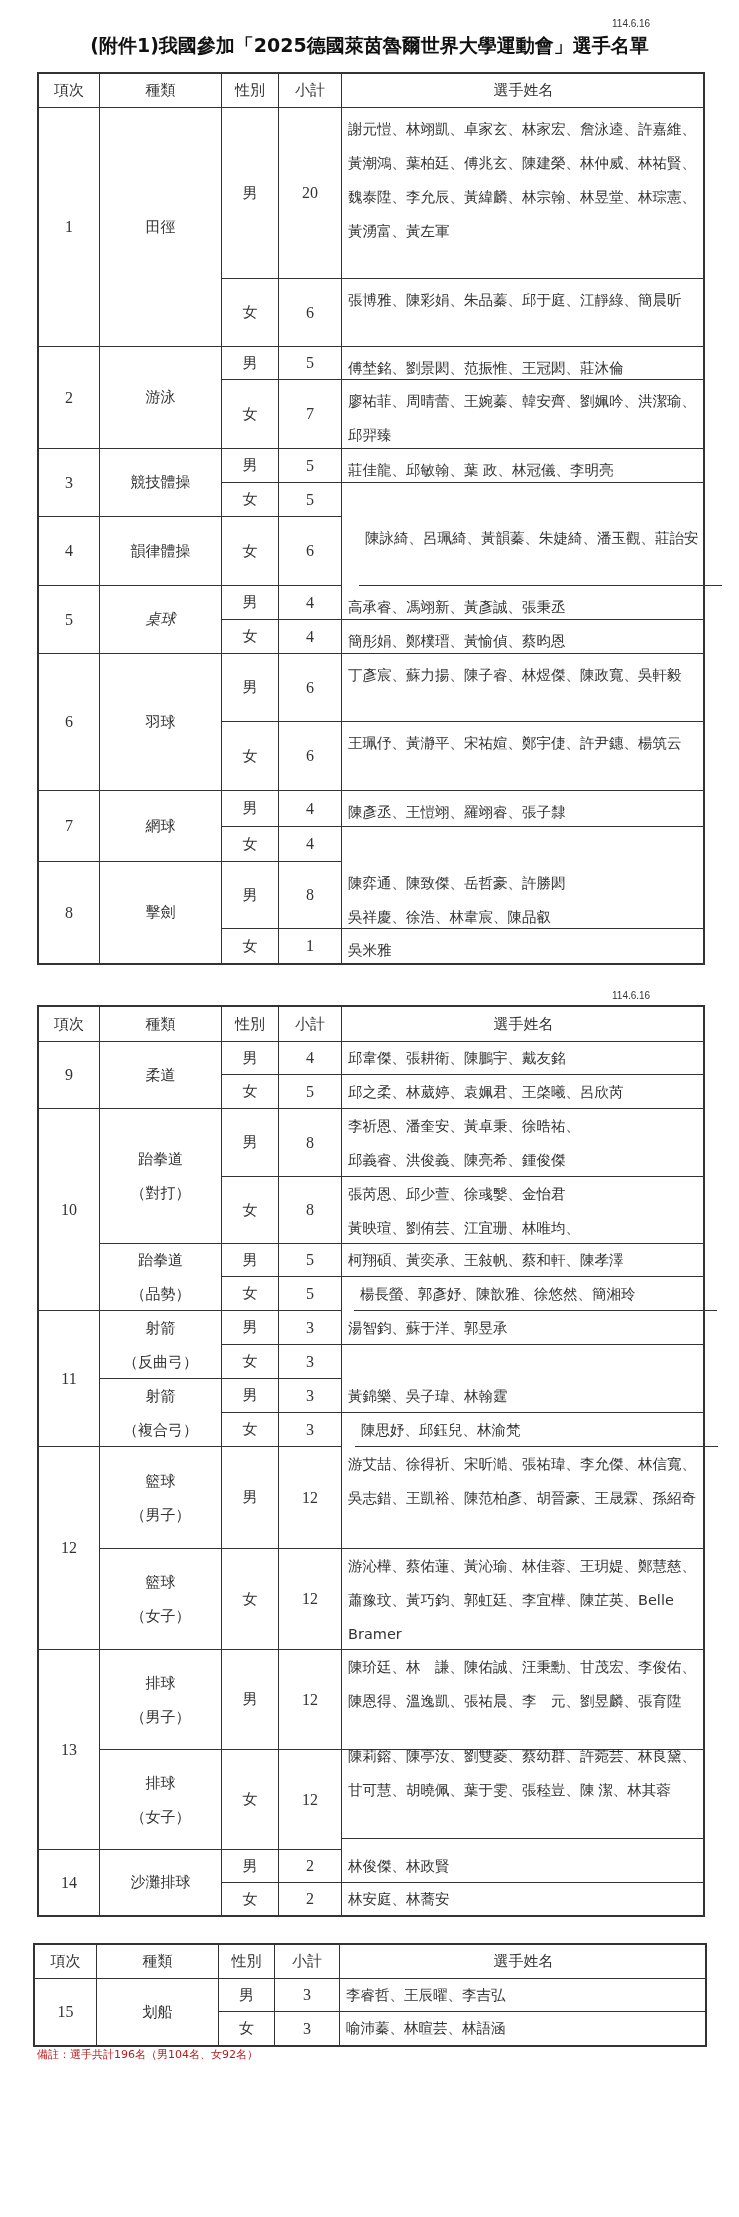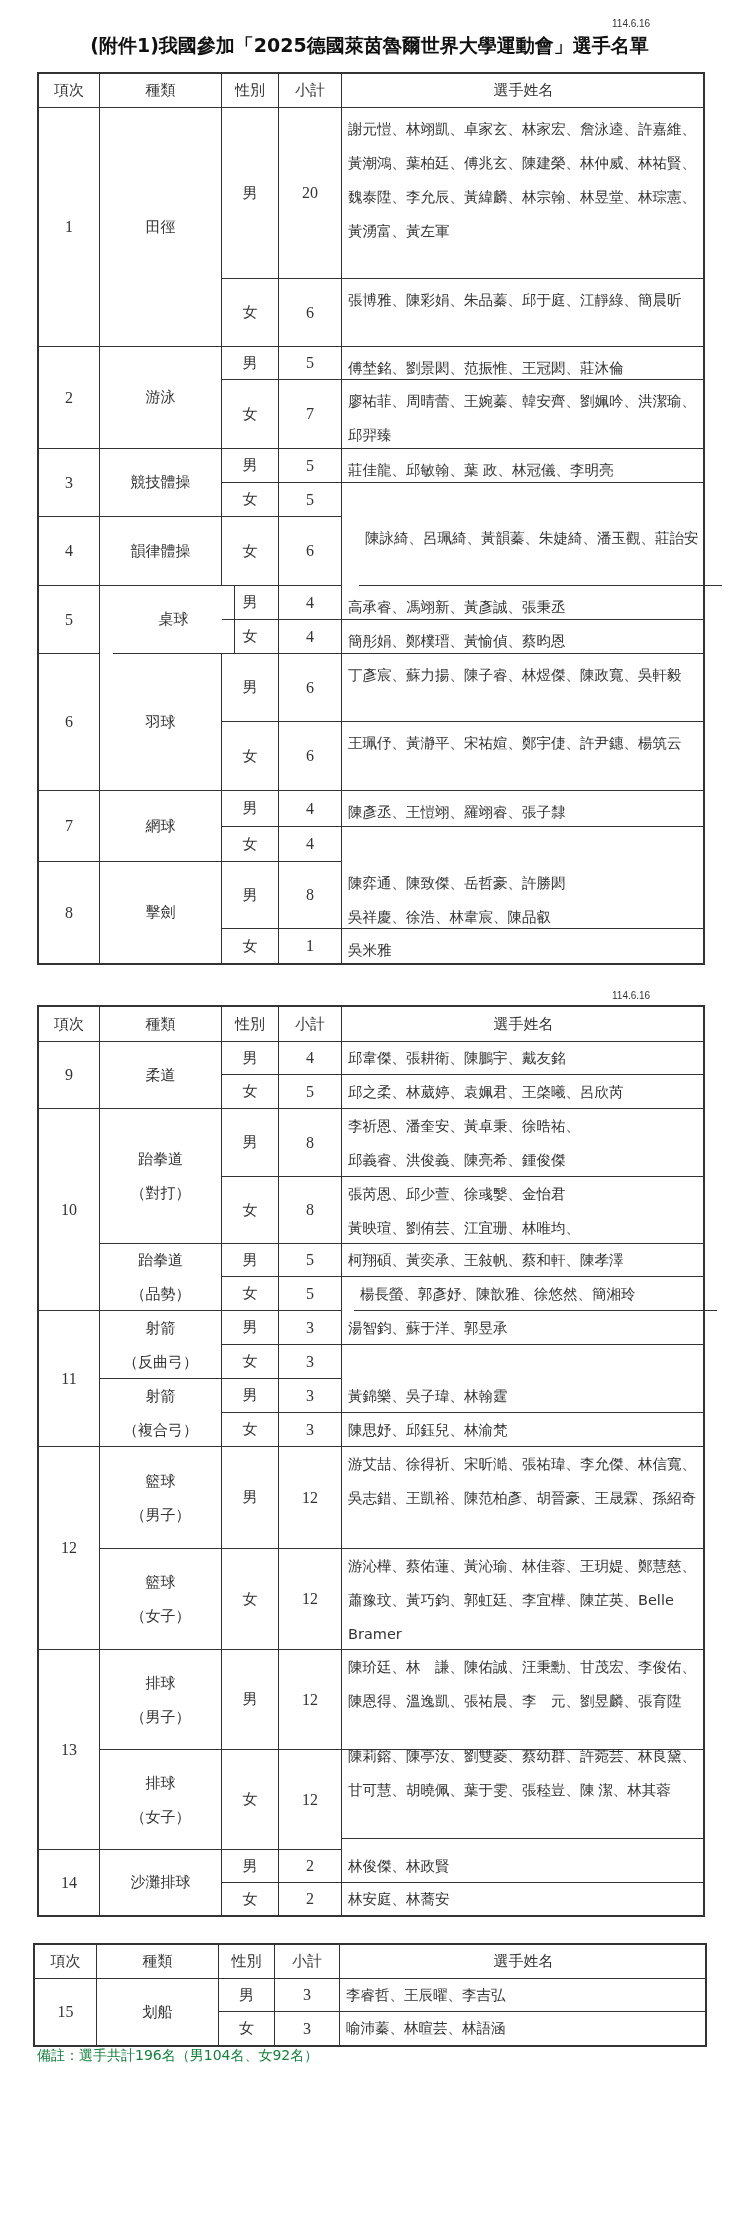--- a/index.html
+++ b/index.html
@@ -11,21 +11,21 @@
            font-family:"DejaVu Sans", sans-serif; }
   .tbl { position:absolute; left:37px; width:668px; border:2px solid #333; box-sizing:border-box; }
   .cell { position:absolute; box-sizing:border-box; border-right:1.5px solid #333; border-bottom:1.5px solid #333;
           display:flex; align-items:center; justify-content:center; text-align:center;
           font-size:15px; color:#333; }
   .cell.last { border-right:none; }
   .cell.names { justify-content:flex-start; align-items:flex-start; text-align:left;
                 padding:4px 6px 0 6px; font-size:14.5px; line-height:34px; color:#333; }
   .cell.num { font-family:"Liberation Serif", serif; font-size:16px; }
   .cell.cat { flex-direction:column; line-height:34px; }
-  .note { position:absolute; left:37px; top:2047px; font-size:14px; color:#15803d; }
+  .note { position:absolute; left:37px; top:2047px; font-size:11px; color:#b91c1c; }
 </style>
 </head>
 <body>
 
 <div class="date" style="left:612px; top:18px;">114.6.16</div>
 <div class="title">(附件1)我國參加「2025德國萊茵魯爾世界大學運動會」選手名單</div>
 
 <div class="tbl" style="top:72px; height:893px;">
 
   <div class="cell" style="left:0;top:0;width:61px;height:34px;">項次</div>
@@ -60,21 +60,21 @@
   <div class="cell" style="left:183px;top:409px;width:57px;height:34px;">女</div>
   <div class="cell num" style="left:240px;top:409px;width:63px;height:34px;">5</div>
 
   <div class="cell num" style="left:0;top:443px;width:61px;height:69px;">4</div>
   <div class="cell" style="left:61px;top:443px;width:122px;height:69px;">韻律體操</div>
   <div class="cell" style="left:183px;top:443px;width:57px;height:69px;">女</div>
   <div class="cell num" style="left:240px;top:443px;width:63px;height:69px;">6</div>
   <div class="cell names last" style="left:303px;top:443px;width:363px;height:69px;margin-left:17px;">陳詠綺、呂珮綺、黃韻蓁、朱婕綺、潘玉觀、莊詒安</div>
 
   <div class="cell num" style="left:0;top:512px;width:61px;height:68px;">5</div>
-  <div class="cell" style="left:74px;top:512px;width:122px;height:68px;">桌球</div>
+  <div class="cell" style="left:61px;top:512px;width:122px;height:68px;font-style:italic;">桌球</div>
   <div class="cell" style="left:183px;top:512px;width:57px;height:34px;">男</div>
   <div class="cell num" style="left:240px;top:512px;width:63px;height:34px;">4</div>
   <div class="cell names last" style="left:303px;top:512px;width:363px;height:34px;">高承睿、馮翊新、黃彥誠、張秉丞</div>
   <div class="cell" style="left:183px;top:546px;width:57px;height:34px;">女</div>
   <div class="cell num" style="left:240px;top:546px;width:63px;height:34px;">4</div>
   <div class="cell names last" style="left:303px;top:546px;width:363px;height:34px;">簡彤娟、鄭樸瑨、黃愉偵、蔡昀恩</div>
 
   <div class="cell num" style="left:0;top:580px;width:61px;height:137px;">6</div>
   <div class="cell" style="left:61px;top:580px;width:122px;height:137px;">羽球</div>
   <div class="cell" style="left:183px;top:580px;width:57px;height:68px;">男</div>
@@ -162,21 +162,21 @@
   <div class="cell num" style="left:240px;top:338px;width:63px;height:34px;">3</div>
   <div class="cell cat" style="left:61px;top:372px;width:122px;height:68px;">
     <span>射箭</span>
     <span>（複合弓）</span>
   </div>
   <div class="cell" style="left:183px;top:372px;width:57px;height:34px;">男</div>
   <div class="cell num" style="left:240px;top:372px;width:63px;height:34px;">3</div>
   <div class="cell names last" style="left:303px;top:372px;width:363px;height:34px;padding-top:0;">黃錦樂、吳子瑋、林翰霆</div>
   <div class="cell" style="left:183px;top:406px;width:57px;height:34px;">女</div>
   <div class="cell num" style="left:240px;top:406px;width:63px;height:34px;">3</div>
-  <div class="cell names last" style="left:303px;top:406px;width:363px;height:34px;padding-top:0;">陳思妤、邱鈺兒、林渝梵</div>
+  <div class="cell names last" style="left:316px;top:406px;width:363px;height:34px;padding-top:0;">陳思妤、邱鈺兒、林渝梵</div>
 
   <div class="cell num" style="left:0;top:440px;width:61px;height:203px;">12</div>
   <div class="cell cat" style="left:61px;top:440px;width:122px;height:102px;">
     <span>籃球</span>
     <span>（男子）</span>
   </div>
   <div class="cell" style="left:183px;top:440px;width:57px;height:102px;">男</div>
   <div class="cell num" style="left:240px;top:440px;width:63px;height:102px;">12</div>
   <div class="cell names last" style="left:303px;top:440px;width:363px;height:102px;padding-top:0;">游艾喆、徐得祈、宋昕澔、張祐瑋、李允傑、林信寬、吳志錯、王凱裕、陳范柏彥、胡晉豪、王晟霖、孫紹奇</div>
   <div class="cell cat" style="left:61px;top:542px;width:122px;height:101px;">

